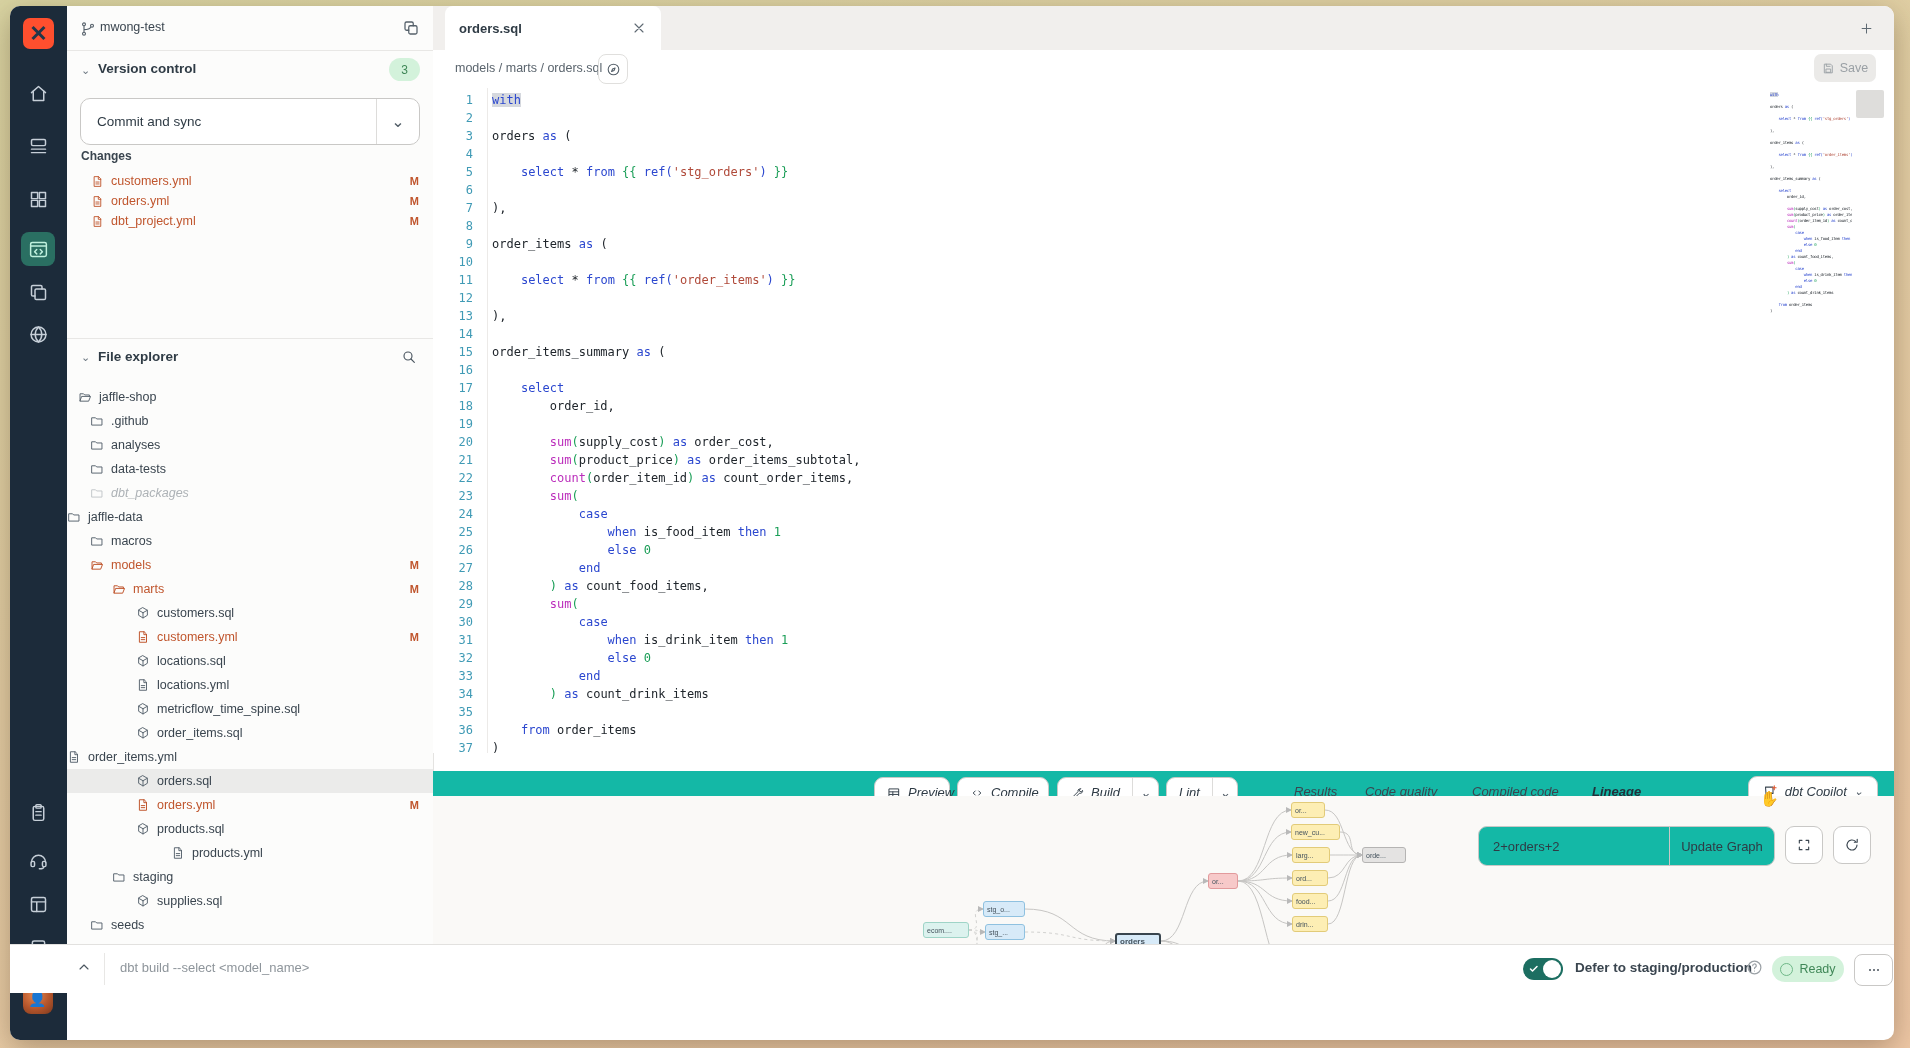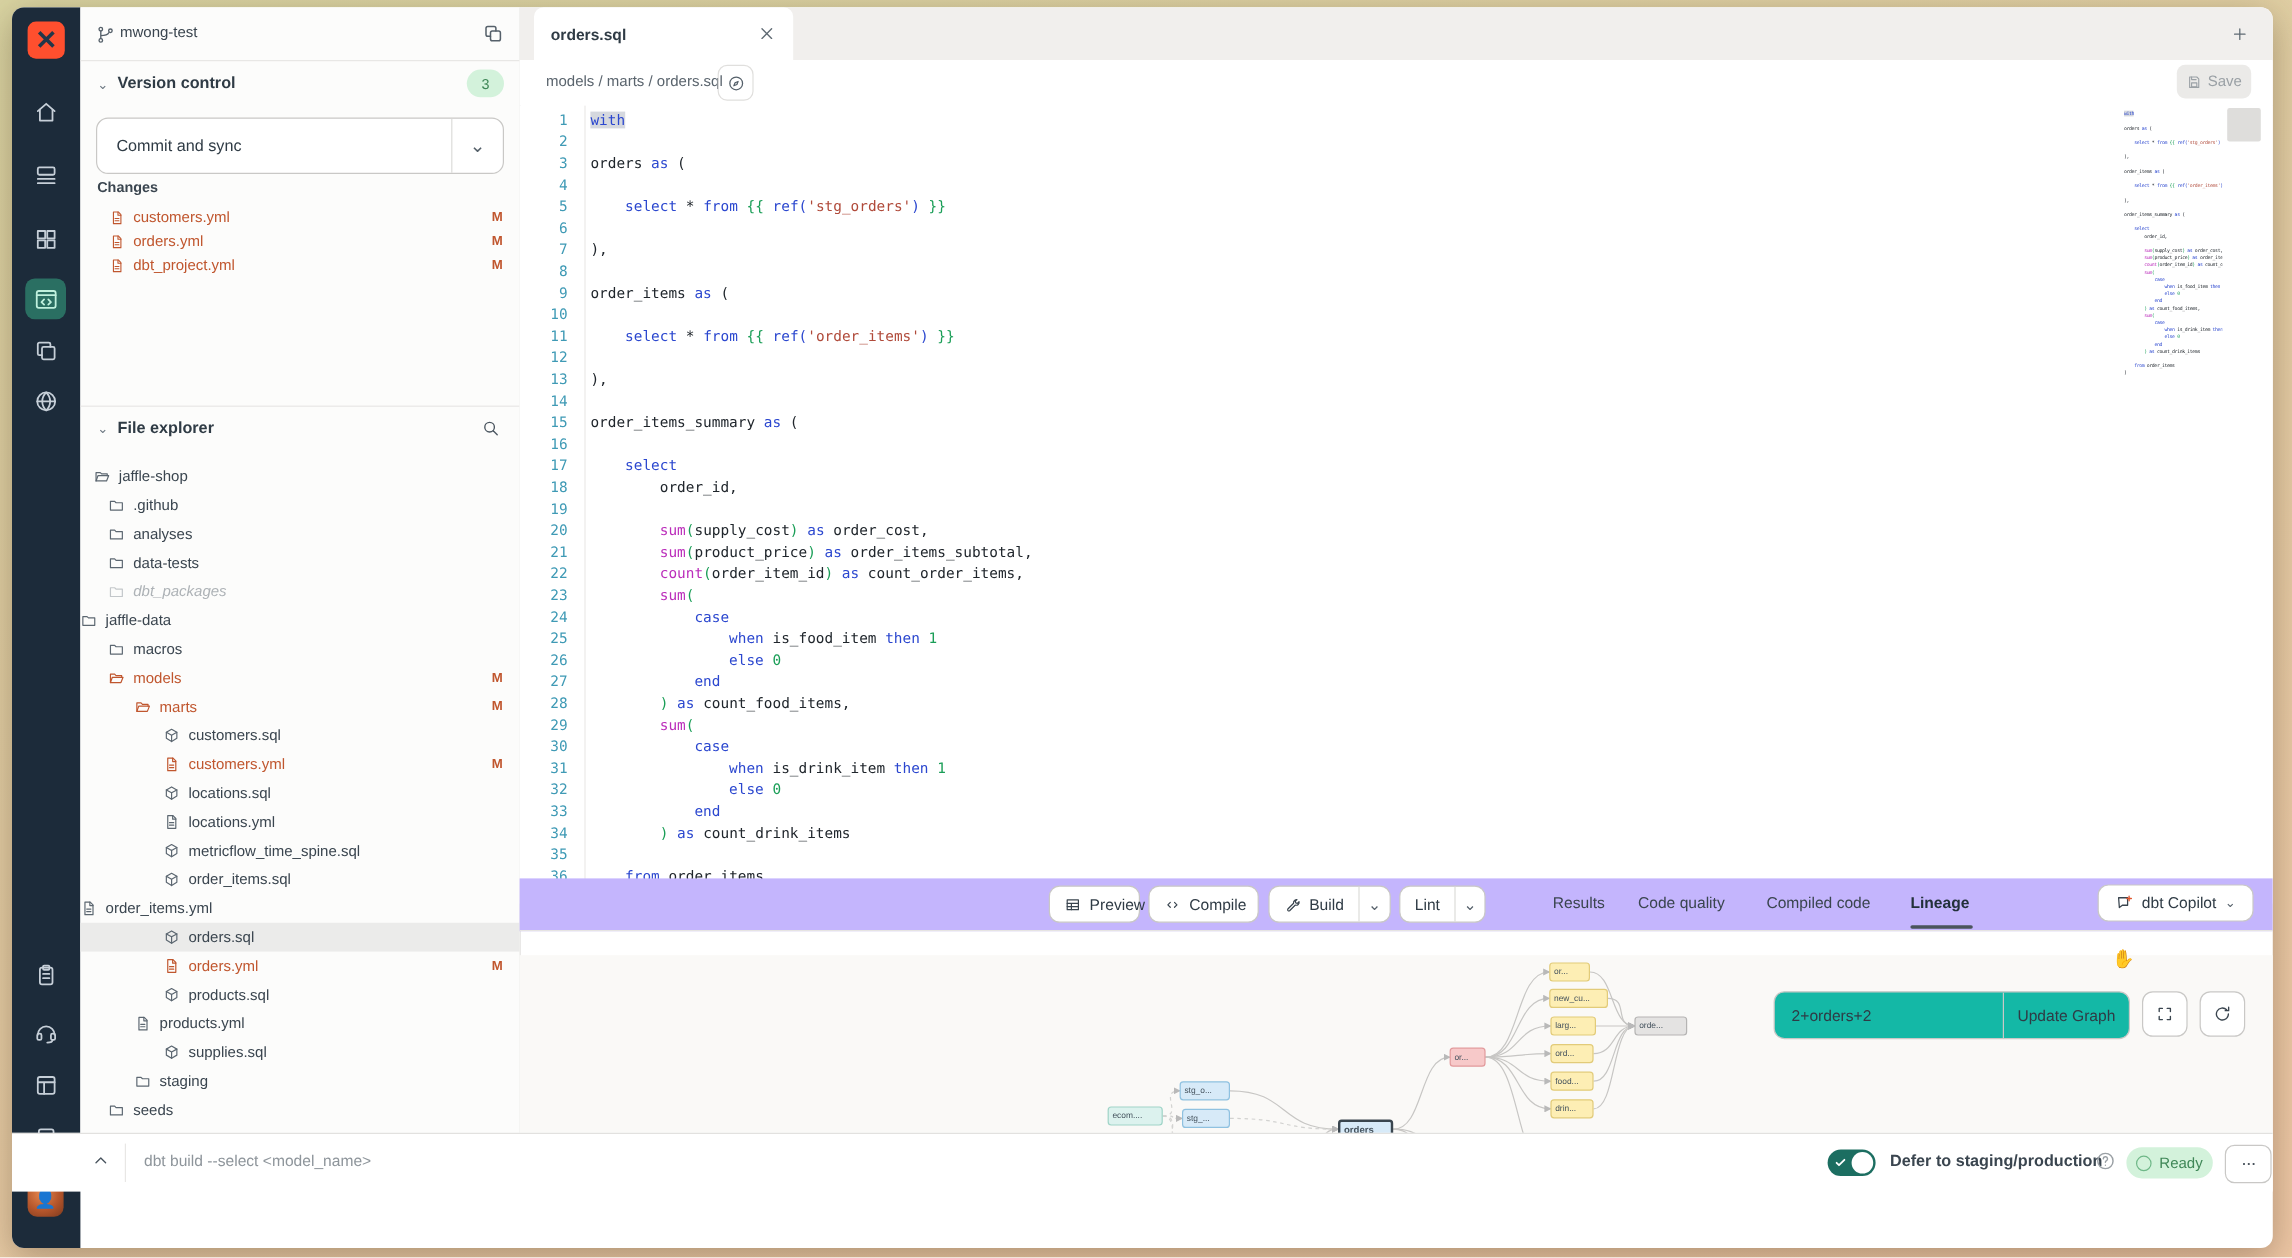--- a/index.html
+++ b/index.html
@@ -77,21 +77,21 @@
   .str{color:#b04a3a;}
   .pl{color:#20262c;}
   .sel{background:#d5d8de;}
   #gutterline{position:absolute;left:477px;top:82px;width:1px;height:665px;background:#eceae8;}
   #minimap{position:absolute;left:1760px;top:86px;width:82px;height:226px;overflow:hidden;
     font-family:"DejaVu Sans Mono",monospace;font-size:4px;line-height:6px;letter-spacing:-.3px;}
   #minimap .cl{height:6px;line-height:6px;}
   #scrollthumb{position:absolute;left:1846px;top:84px;width:28px;height:28px;background:#dedddb;border-radius:2px;}
 
   
-  #toolbar{position:absolute;left:423px;top:726px;right:0;height:43px;background:#c4b5fd;border-bottom:1px solid #e6e4e2;}
+  #toolbar{position:absolute;left:423px;top:765px;right:0;height:43px;background:#14b8a6;border-bottom:1px solid #e6e4e2;font-style:italic;}
   .tb-btn{position:absolute;top:6px;height:31px;background:#fff;border:1px solid #c9c8c6;border-radius:9px;
     display:flex;align-items:center;font-size:13px;color:#2f3b45;box-sizing:border-box;}
   .tb-btn .seg{display:flex;align-items:center;gap:7px;padding:0 12px;}
   .tb-btn svg{width:14px;height:14px;color:#3a454f;}
   .tb-btn .dd{align-self:stretch;border-left:1px solid #dddcda;display:flex;align-items:center;justify-content:center;width:30px;color:#55606a;}
   .res-tab{position:absolute;top:0;height:40px;display:flex;align-items:center;font-size:13px;color:#3a454f;}
   .res-tab.active{font-weight:bold;color:#22303a;}
   #lineage-underline{position:absolute;top:39px;height:3px;background:#4a545c;border-radius:2px;}
   #copilot{position:absolute;right:16px;top:5px;width:128px;height:29px;border:1px solid #c9c8c6;border-radius:9px;
     display:flex;align-items:center;justify-content:center;gap:7px;font-size:13px;color:#2f3b45;background:#fff;}
@@ -416,40 +416,40 @@
             <span>orders.yml</span>
             <span class="mbadge">M</span>
           </div>
           <div class="tree-row  " style="padding-left:69px">
             <svg class="ic" viewBox="0 0 24 24" style="">
               <path d="M12 3l7.5 4.3v8.6L12 20.5l-7.5-4.6V7.3z"></path>
               <path d="M12 11.5L4.5 7.3M12 11.5l7.5-4.2M12 11.5v9"></path>
             </svg>
             <span>products.sql</span>
           </div>
+          <div class="tree-row  " style="padding-left:104px">
+            <svg class="ic" viewBox="0 0 24 24" style="">
+              <path d="M6.5 3h7.5l4 4v14H6.5z"></path>
+              <path d="M13.5 3v5h4.5"></path>
+              <path d="M9 13h6M9 16.5h6"></path>
+            </svg>
+            <span>products.yml</span>
+          </div>
           <div class="tree-row  " style="padding-left:45px">
             <svg class="ic" viewBox="0 0 24 24" style="">
-              <path d="M6.5 3h7.5l4 4v14H6.5z"></path>
-              <path d="M13.5 3v5h4.5"></path>
-              <path d="M9 13h6M9 16.5h6"></path>
-            </svg>
-            <span>products.yml</span>
+              <path d="M3.5 6.5h6l2 2h9v10.5h-17z"></path>
+            </svg>
+            <span>staging</span>
           </div>
           <div class="tree-row  " style="padding-left:69px">
             <svg class="ic" viewBox="0 0 24 24" style="">
               <path d="M12 3l7.5 4.3v8.6L12 20.5l-7.5-4.6V7.3z"></path>
               <path d="M12 11.5L4.5 7.3M12 11.5l7.5-4.2M12 11.5v9"></path>
             </svg>
             <span>supplies.sql</span>
-          </div>
-          <div class="tree-row  " style="padding-left:45px">
-            <svg class="ic" viewBox="0 0 24 24" style="">
-              <path d="M3.5 6.5h6l2 2h9v10.5h-17z"></path>
-            </svg>
-            <span>staging</span>
           </div>
           <div class="tree-row  " style="padding-left:23px">
             <svg class="ic" viewBox="0 0 24 24" style="">
               <path d="M3.5 6.5h6l2 2h9v10.5h-17z"></path>
             </svg>
             <span>seeds</span>
           </div>
           <div class="tree-row dim " style="padding-left:23px">
             <svg class="ic" viewBox="0 0 24 24" style="">
               <path d="M3.5 6.5h6l2 2h9v10.5h-17z"></path>

